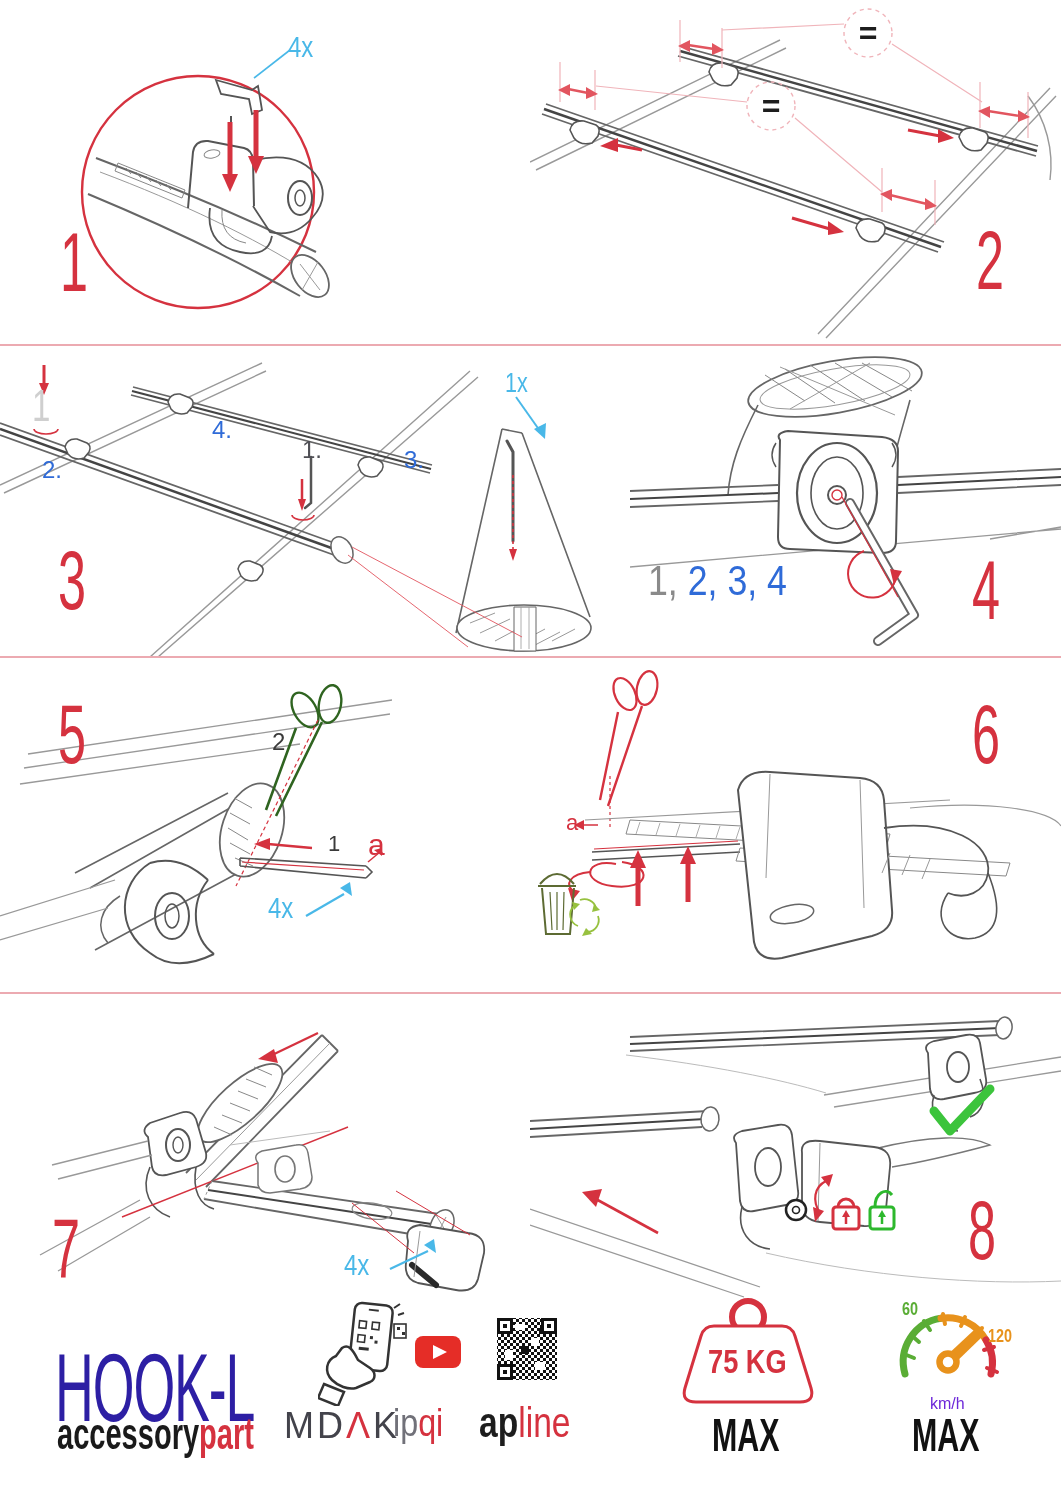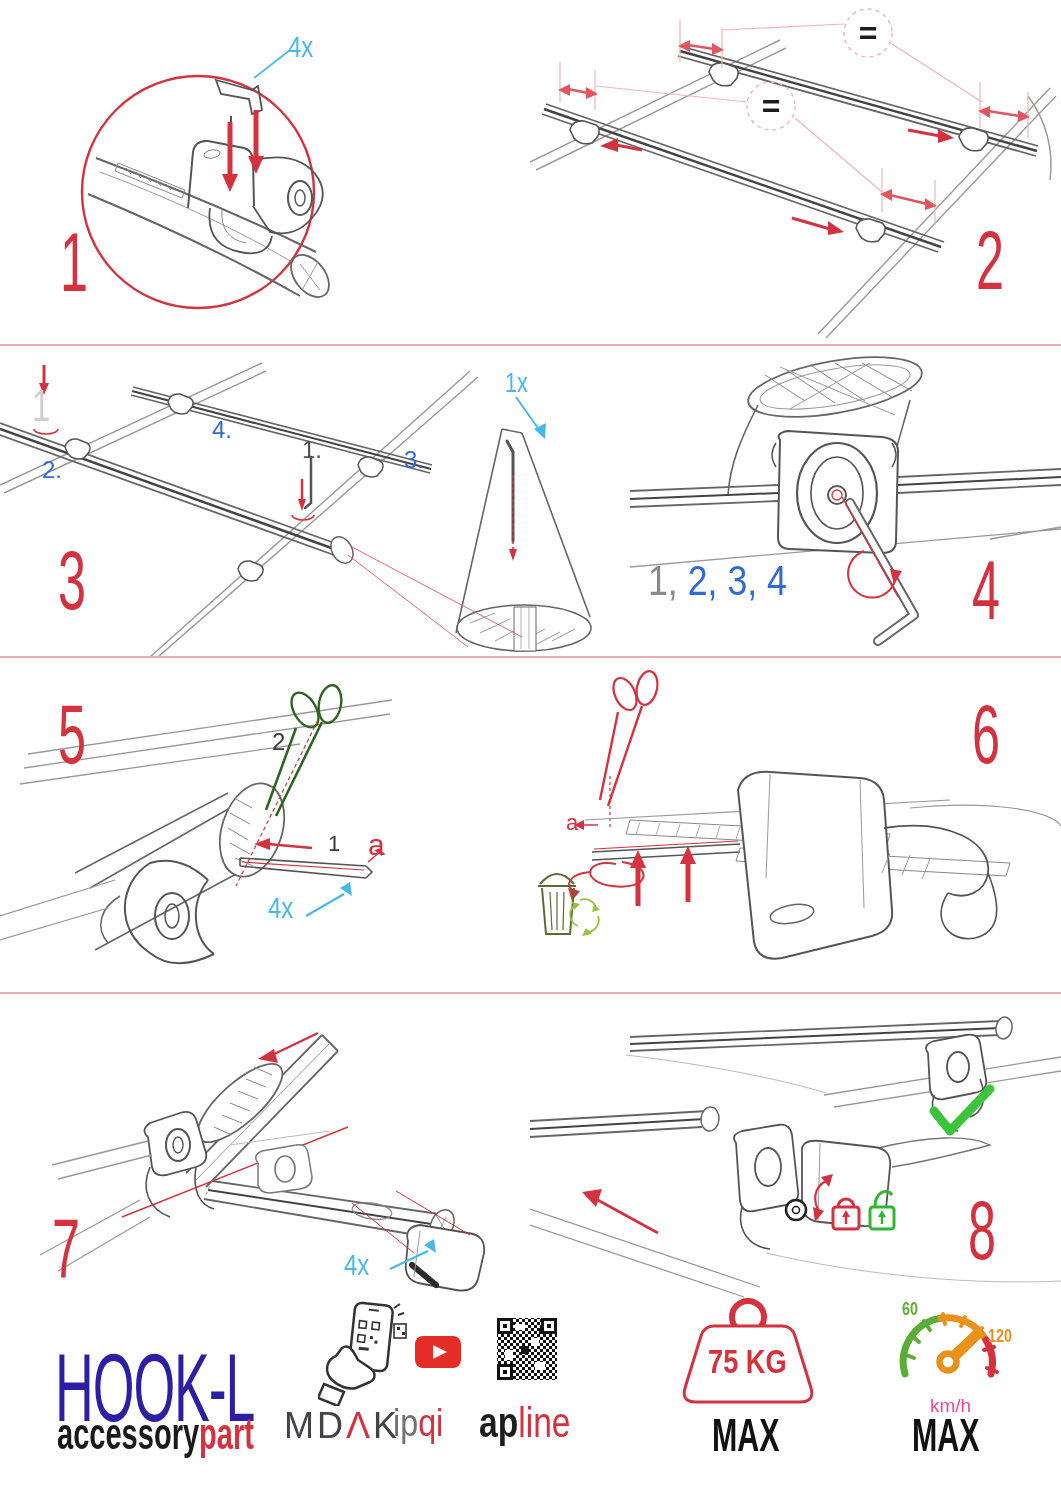--- a/index.html
+++ b/index.html
@@ -28,21 +28,21 @@
   .mdak{font-size:36px;font-weight:400;letter-spacing:3px;color:#43434b;}
   .mdak .red{color:#d5323f;}
   .ipqi{font-size:38px;color:#717179;transform:scaleX(.85);transform-origin:left top;}
   .ipqi .red{color:#d5323f;}
   .apline{font-size:42px;font-weight:700;color:#1d1d1d;transform:scaleX(.8);transform-origin:left top;}
   .apline .red{color:#d5323f;font-weight:400;}
   .kgval{font-size:34px;font-weight:700;color:#d5323f;transform:scaleX(.8);transform-origin:left top;}
   .maxlbl{font-size:46px;font-weight:700;color:#111;transform:scaleX(.66);transform-origin:left top;}
   .sp60{font-size:18px;font-weight:700;color:#5aad35;transform:scaleX(.8);transform-origin:left top;}
   .sp120{font-size:18px;font-weight:700;color:#e8921c;transform:scaleX(.8);transform-origin:left top;}
-  .kmh{font-size:19px;color:#ec4899;}
+  .kmh{font-size:16px;color:#6d28d9;}
 </style>
 </head>
 <body>
 
 <div id="page">
 
   <svg style="left:0;top:0" width="530" height="344" viewBox="0 0 530 344">
     <circle cx="198" cy="192" r="116" fill="none" stroke="#d5323f" stroke-width="2.4"></circle>
     <path d="M96,158 C170,186 255,222 316,252" fill="none" stroke="#666" stroke-width="2"></path>
     <path d="M88,194 C160,224 240,262 300,296" fill="none" stroke="#666" stroke-width="2"></path>

